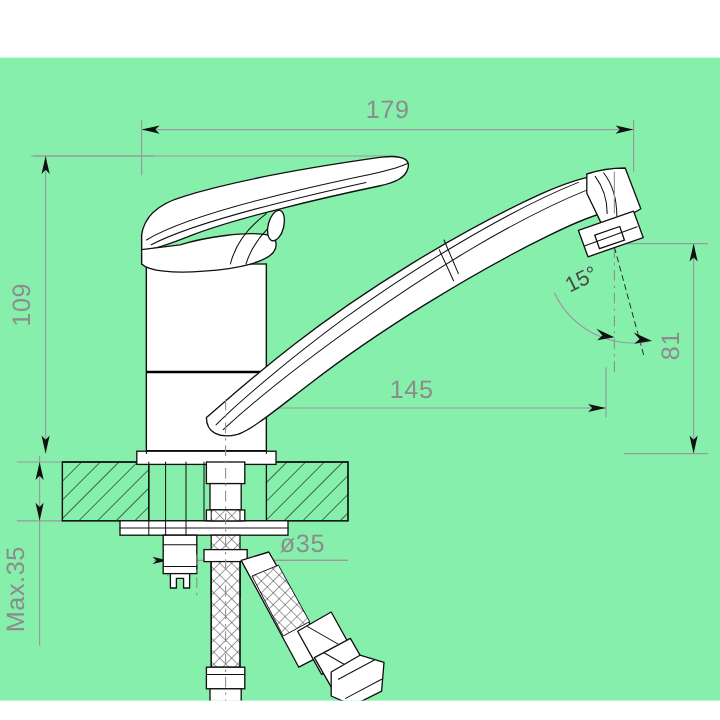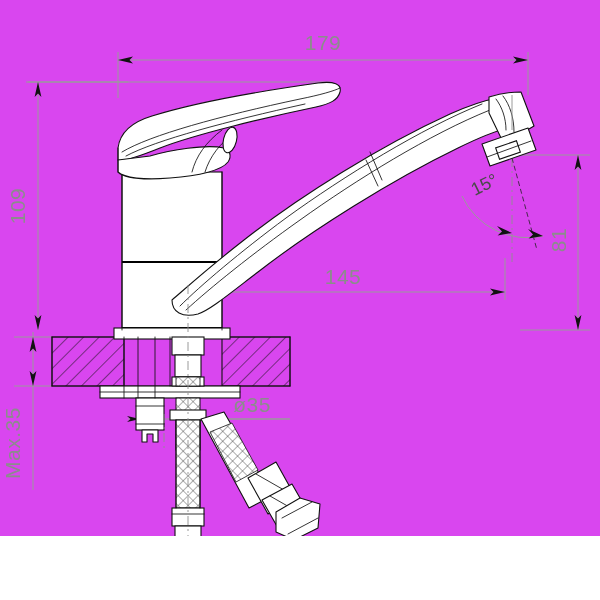--- a/index.html
+++ b/index.html
@@ -7,22 +7,23 @@
     padding: 0;
     background: #ffffff;
   }
   body {
     font-family: "Liberation Sans", sans-serif;
   }
   #drawing-root {
     position: relative;
     width: 600px;
     height: 536px;
-    background: #d946ef;
+    background: #86efac;
     overflow: hidden;
+    margin-top: 48px;
   }
   #drawing-svg {
     display: block;
     width: 600px;
     height: 600px;
   }
   .dim-line {
     stroke: #9a9a9a;
     stroke-width: 1;
     fill: none;

